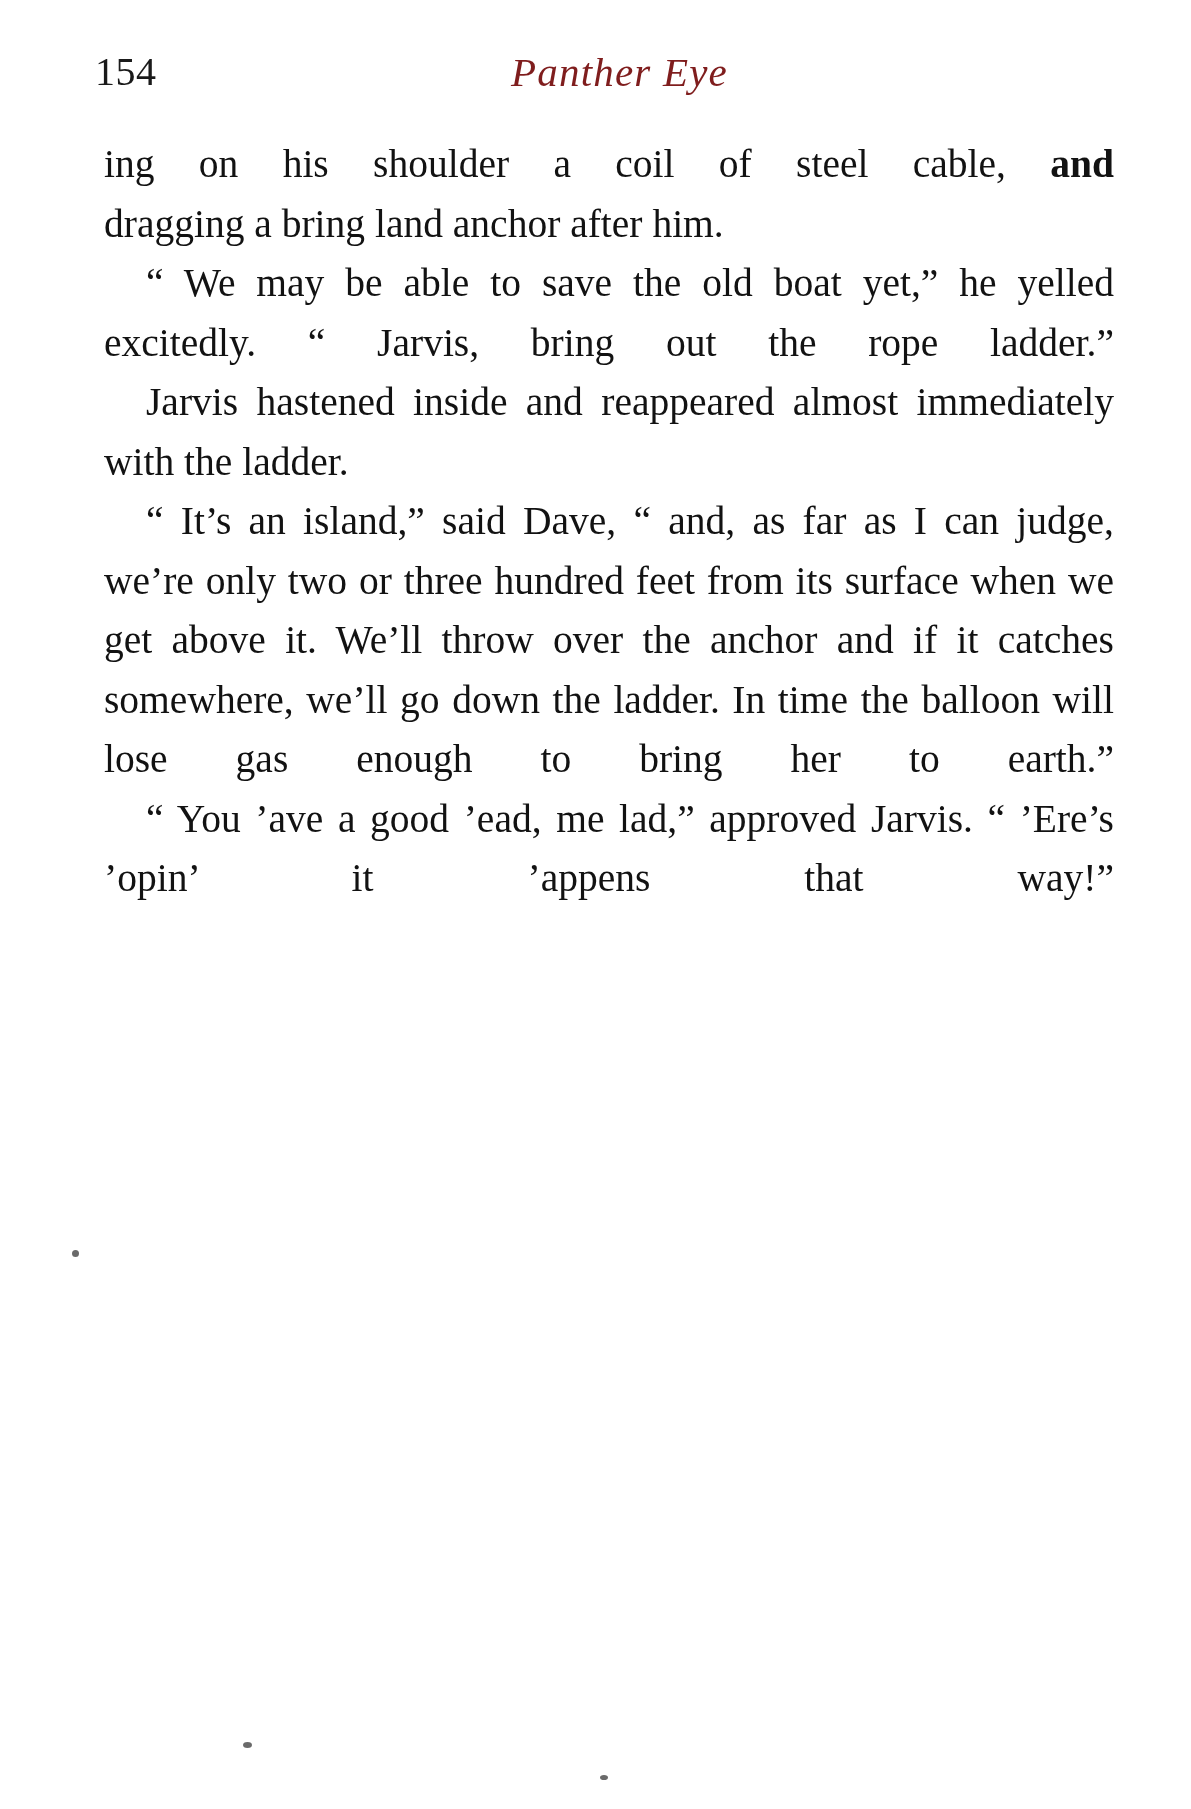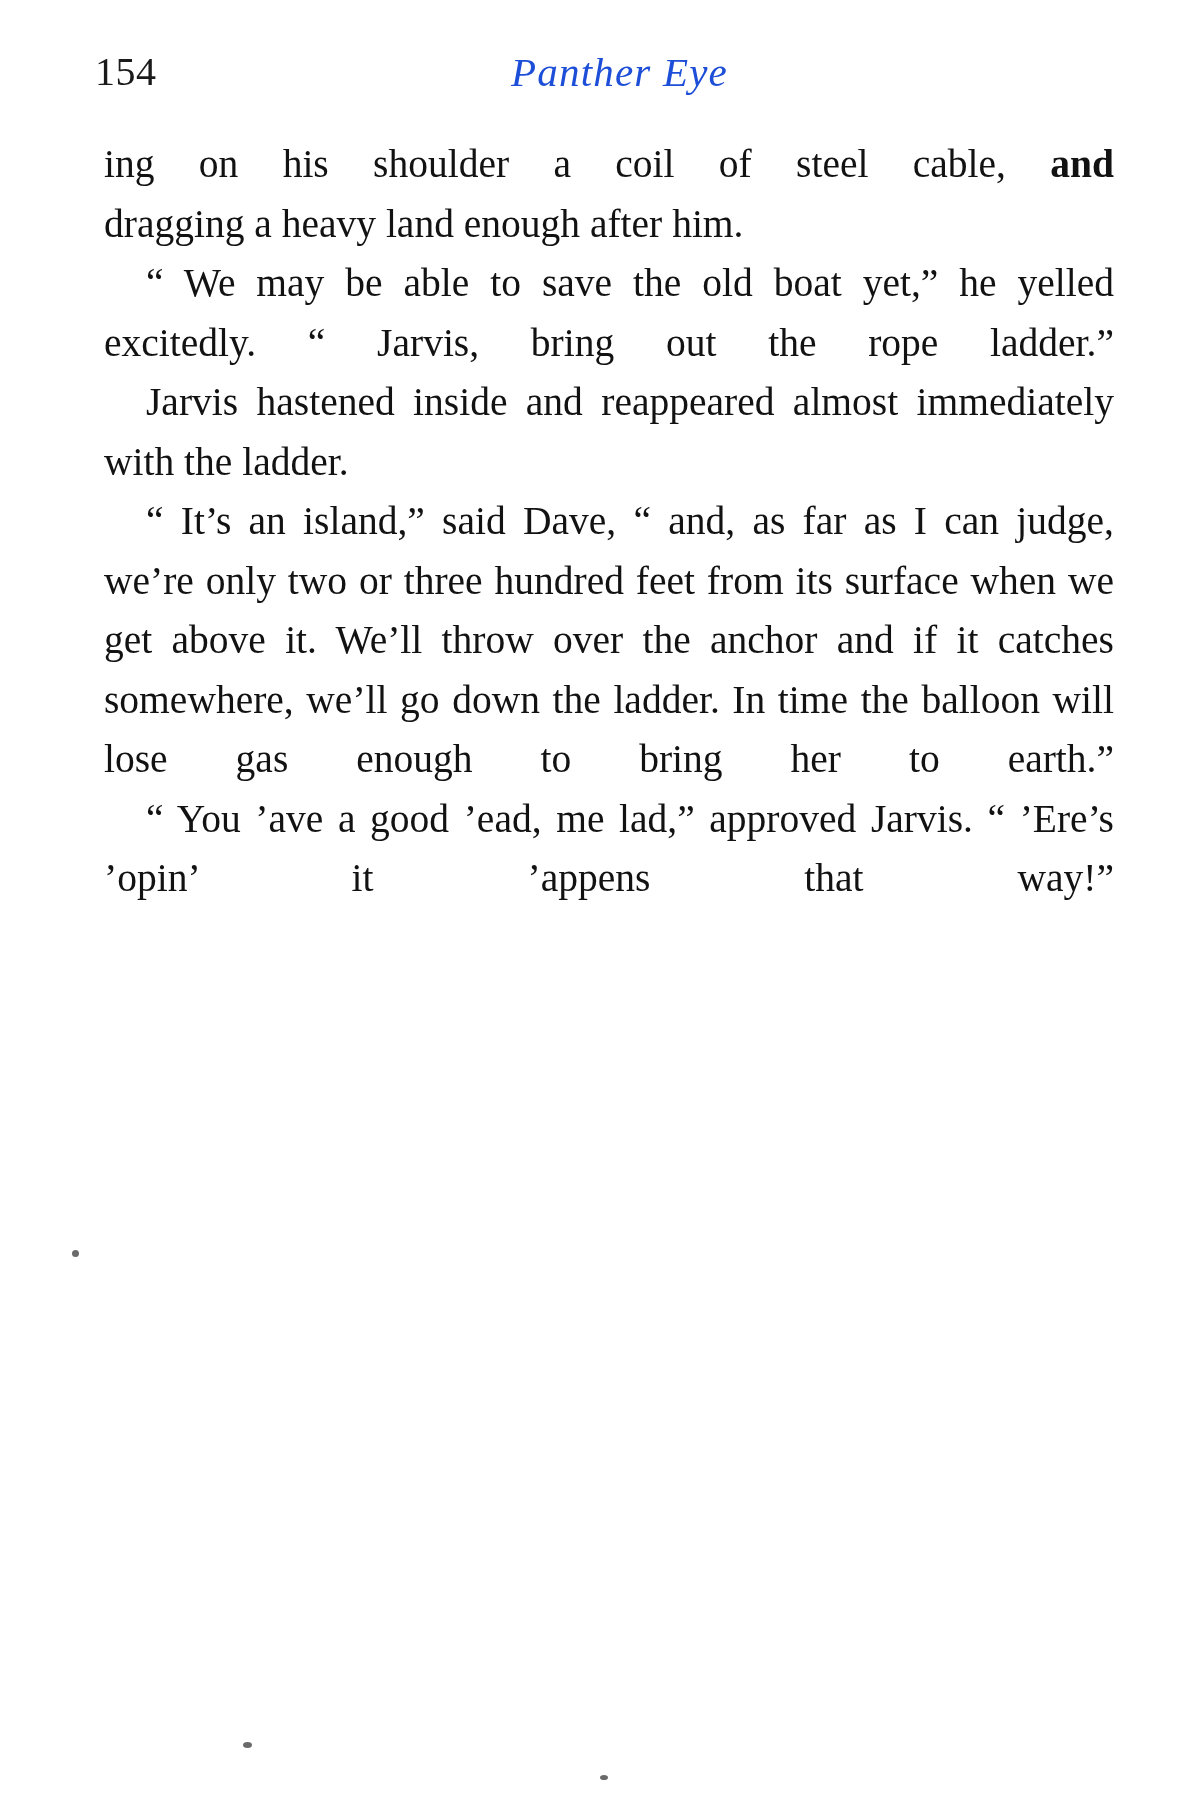--- a/index.html
+++ b/index.html
@@ -38,21 +38,21 @@
   }
   .head-title {
     position: absolute;
     left: 8px;
     right: 0;
     top: 0;
     text-align: center;
     font-style: italic;
     font-size: 41px;
     letter-spacing: 1.2px;
-    color: #1d4ed8;
+    color: #7f1d1d;
     padding-left: 40px;
   }
   .body-text {
     position: absolute;
     top: 135px;
     left: 88px;
     width: 1010px;
     font-size: 39.5px;
     line-height: 59.5px;
     text-align: justify;
@@ -88,21 +88,21 @@
 
   <div class="running-head">
     <div class="folio">154</div>
     <div class="head-title">Panther Eye</div>
   </div>
 
   <div class="body-text">
 
     <p class="just-all"><span>ing on his shoulder a coil of steel cable, </span><span class="bold-word">and</span></p>
 
-    <p><span>dragging a heavy land enough after him.</span></p>
+    <p><span>dragging a bring land anchor after him.</span></p>
 
     <p class="indent just-all"><span>“ We may be able to save the old boat yet,” he yelled excitedly.  “ Jarvis, bring out the rope ladder.”</span></p>
 
     <p class="indent"><span>Jarvis hastened inside and reappeared almost immediately with the ladder.</span></p>
 
     <p class="indent just-all"><span>“ It’s an island,” said Dave, “ and, as far as I can judge, we’re only two or three hundred feet from its surface when we get above it.  We’ll throw over the anchor and if it catches somewhere, we’ll go down the ladder.  In time the balloon will lose gas enough to bring her to earth.”</span></p>
 
     <p class="indent just-all"><span>“ You ’ave a good ’ead, me lad,” approved Jarvis.  “ ’Ere’s ’opin’ it ’appens that way!”</span></p>
 
 

